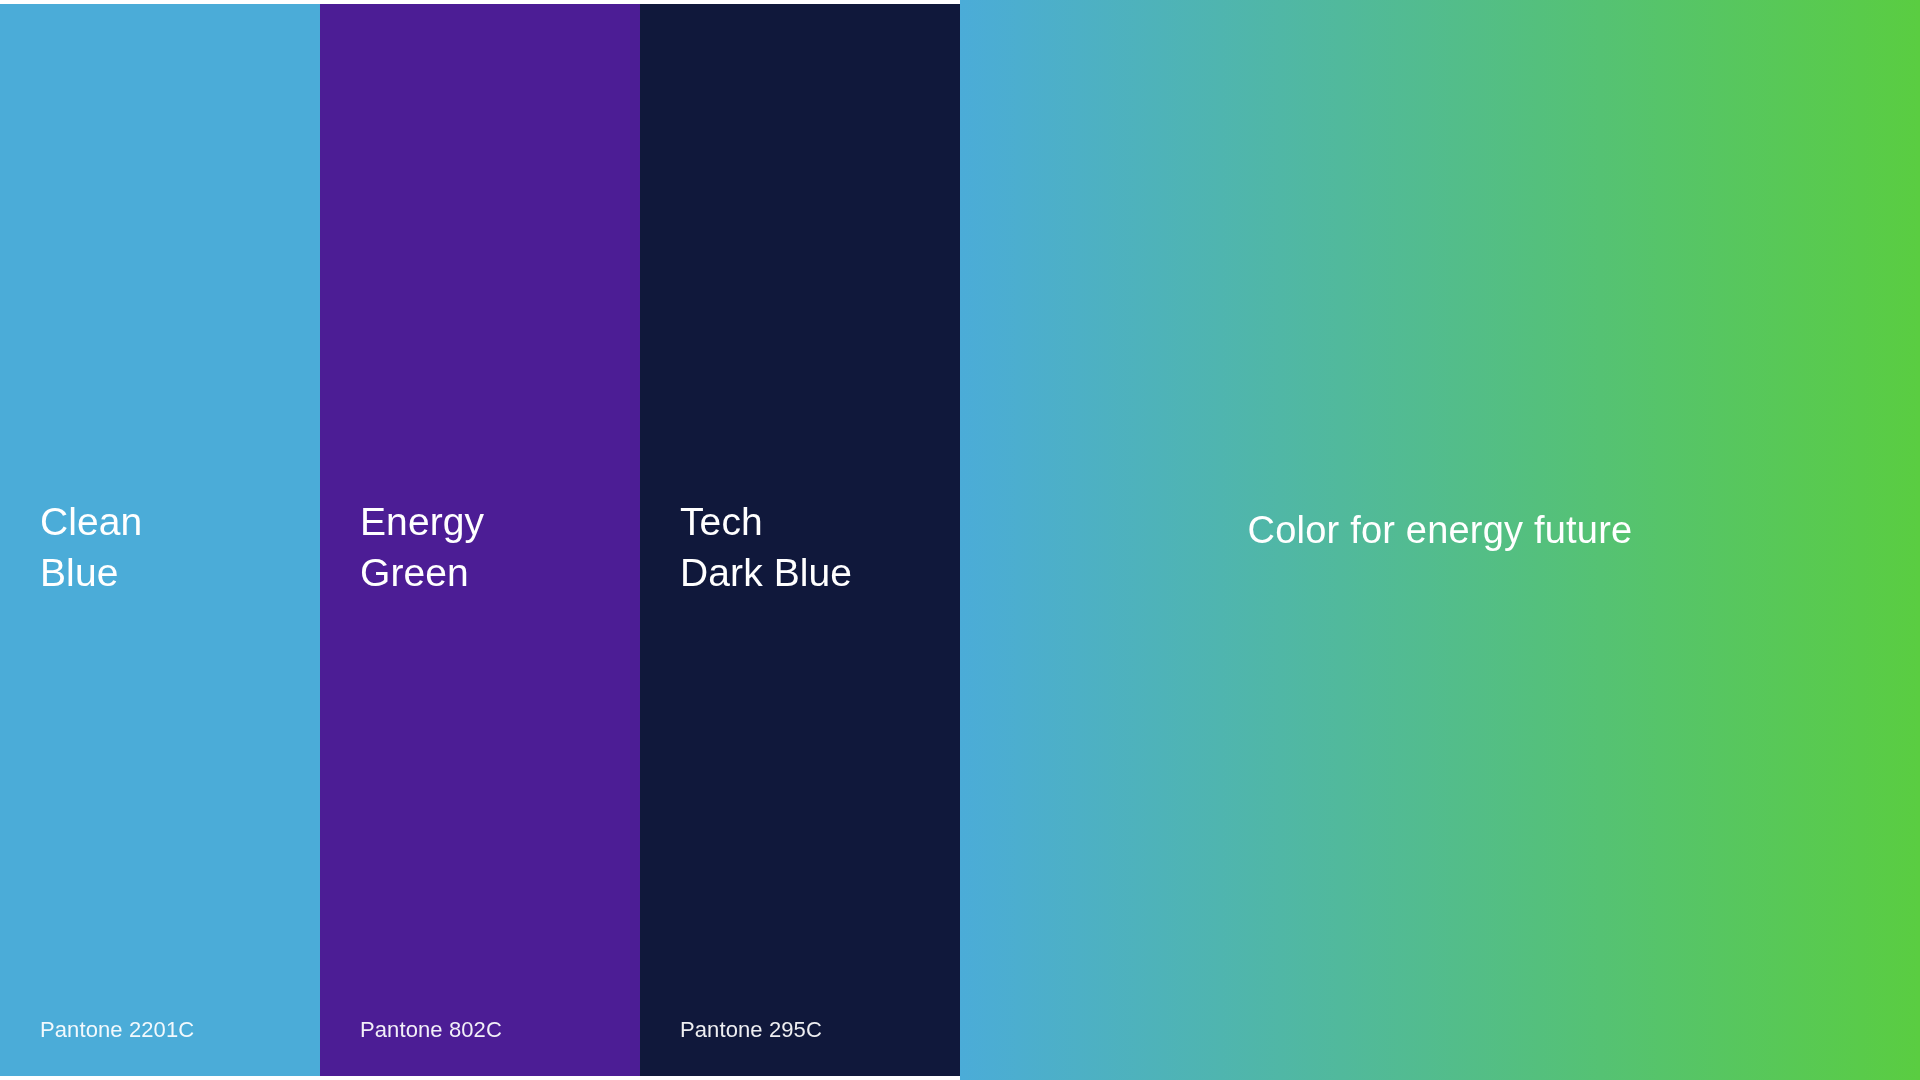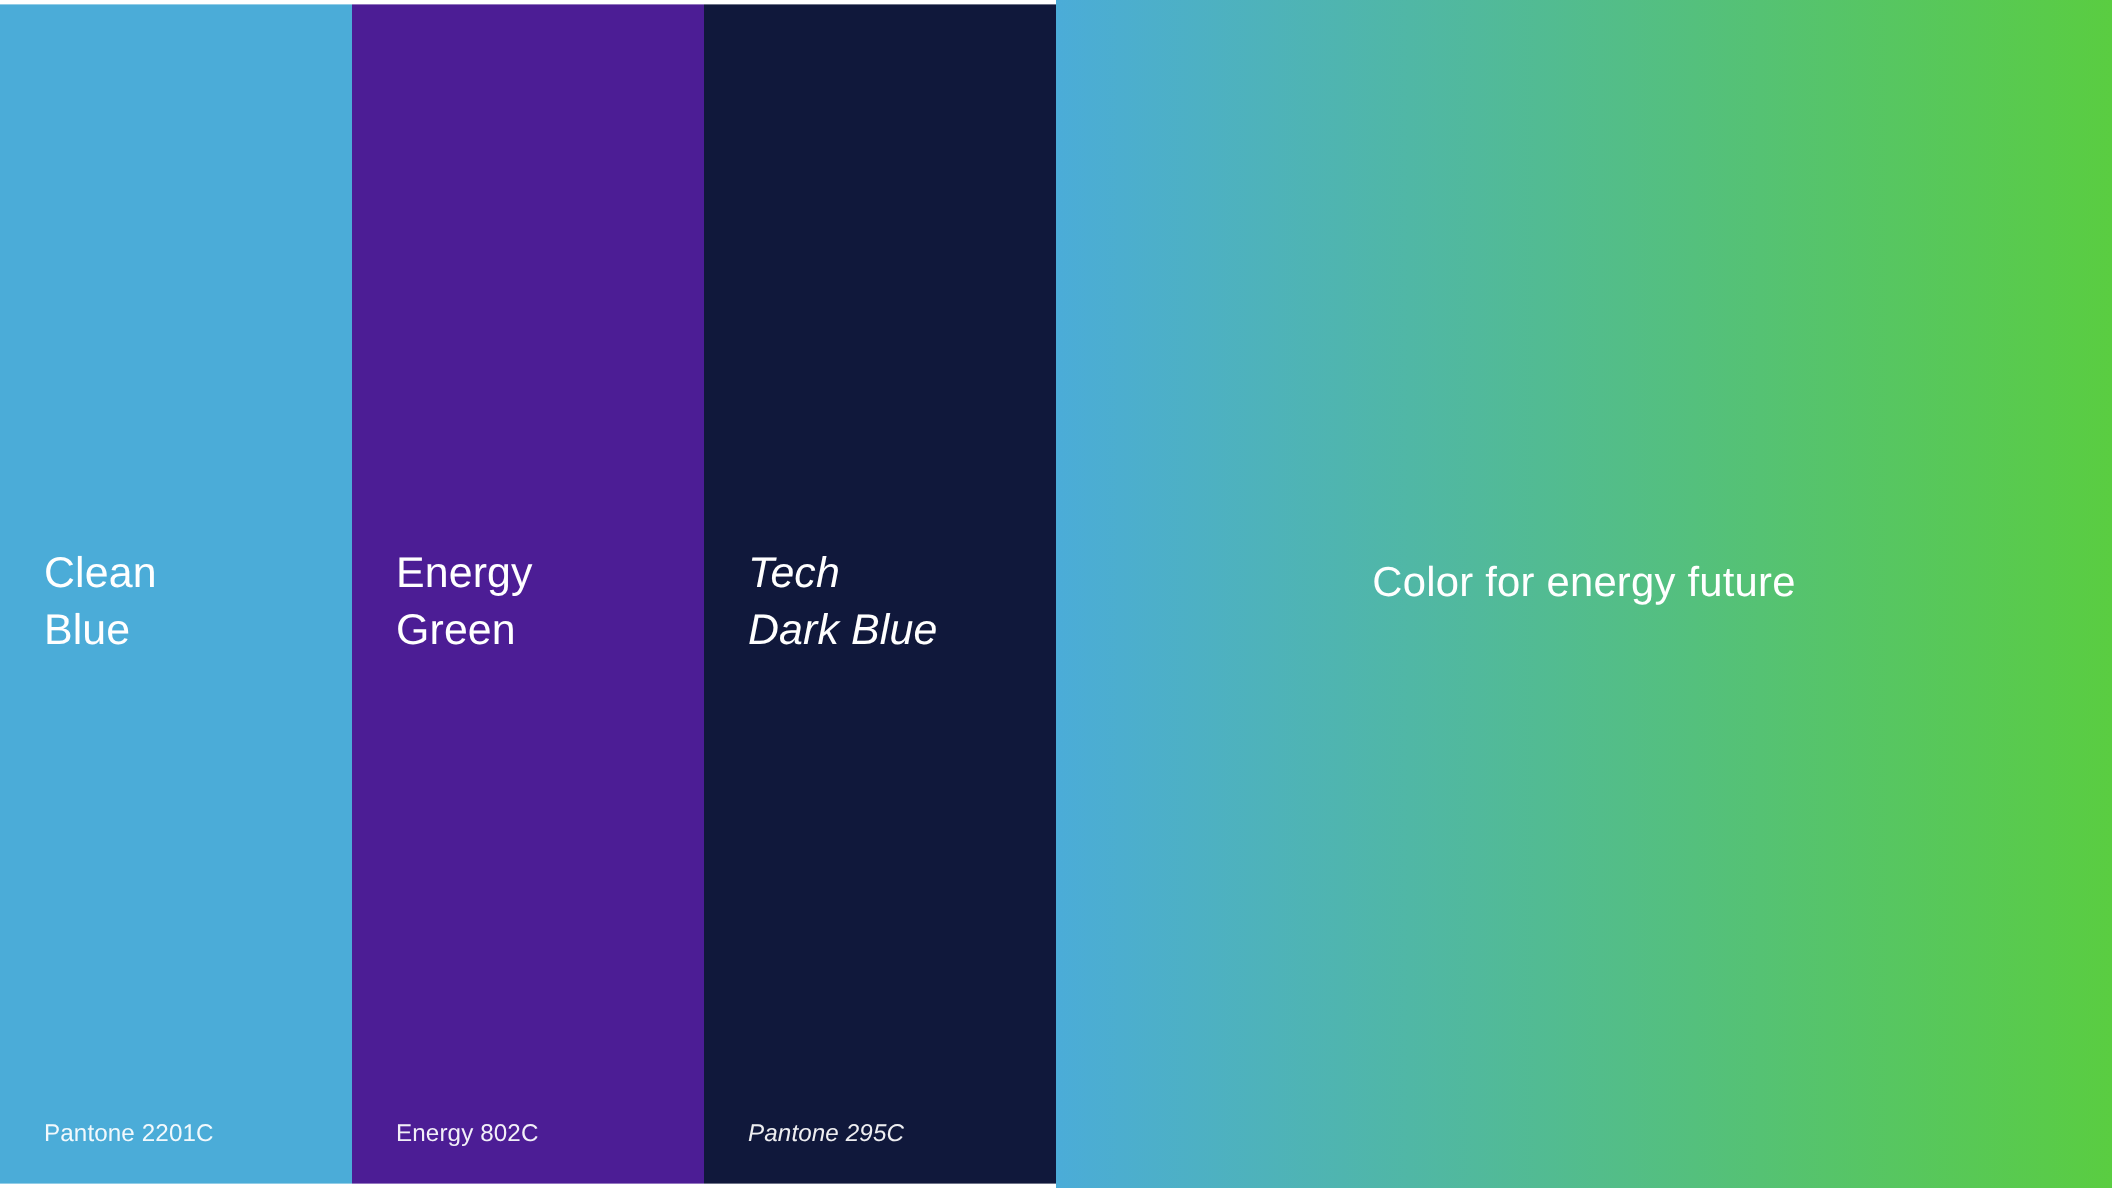--- a/index.html
+++ b/index.html
@@ -90,24 +90,24 @@
 
   <div class="swatch" id="swatch-0" style="background-color: rgb(75, 172, 216);">
     <p class="swatch-name">Clean
 Blue</p>
     <p class="swatch-code">Pantone 2201C</p>
   </div>
 
   <div class="swatch" id="swatch-1" style="background-color: #4c1d95;">
     <p class="swatch-name">Energy
 Green</p>
-    <p class="swatch-code">Energy 802C</p>
+    <p class="swatch-code">Pantone 802C</p>
   </div>
 
-  <div class="swatch" id="swatch-2" style="background-color: rgb(16, 24, 59); font-style: italic;">
+  <div class="swatch" id="swatch-2" style="background-color: rgb(16, 24, 59);">
     <p class="swatch-name">Tech
 Dark Blue</p>
     <p class="swatch-code">Pantone 295C</p>
   </div>
 
   <div class="gradient-panel" id="gradient-panel" style="background: linear-gradient(to right, rgb(75, 172, 216) 0%, rgb(90, 205, 65) 100%);">
     <p class="gradient-tagline">Color for energy future</p>
   </div>
 
 </div>

